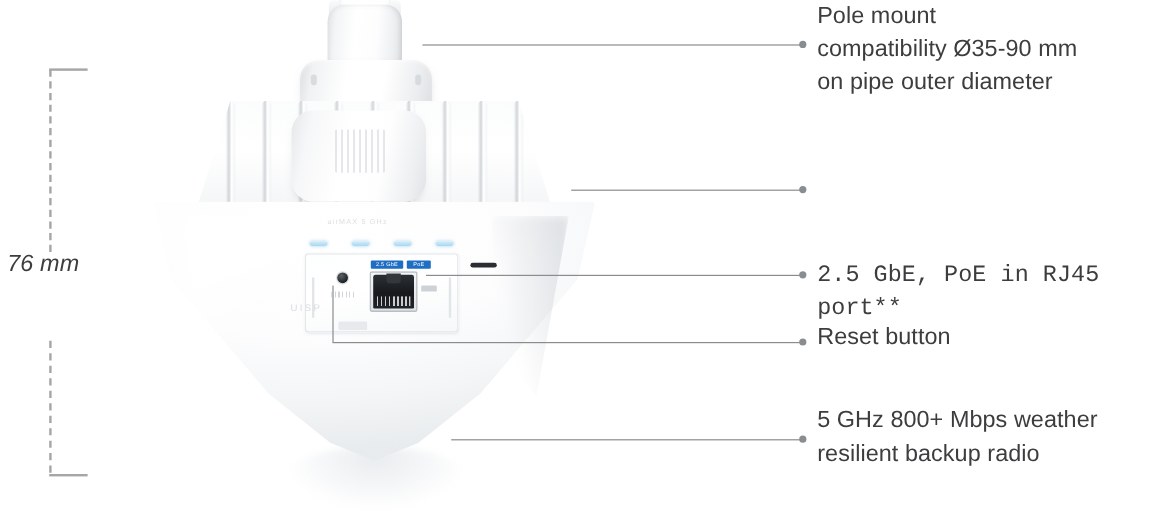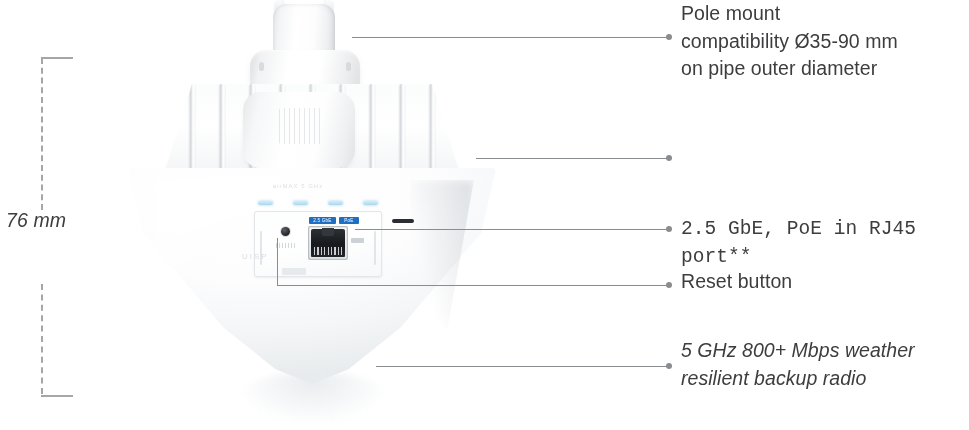--- a/index.html
+++ b/index.html
@@ -531,16 +531,16 @@
 
   <div class="callout" style="top:0px;">Pole mount
 compatibility Ø35-90 mm
 on pipe outer diameter</div>
 
 
   <div class="callout" style="top:216px;font-family:Liberation Mono, monospace;">2.5 GbE, PoE in RJ45 port**</div>
 
   <div class="callout" style="top:268px;">Reset button</div>
 
-  <div class="callout" style="top:337px;font-style:italic;">5 GHz 800+ Mbps weather
+  <div class="callout" style="top:337px;">5 GHz 800+ Mbps weather
 resilient backup radio</div>
 
 </div>
 
 </body></html>

